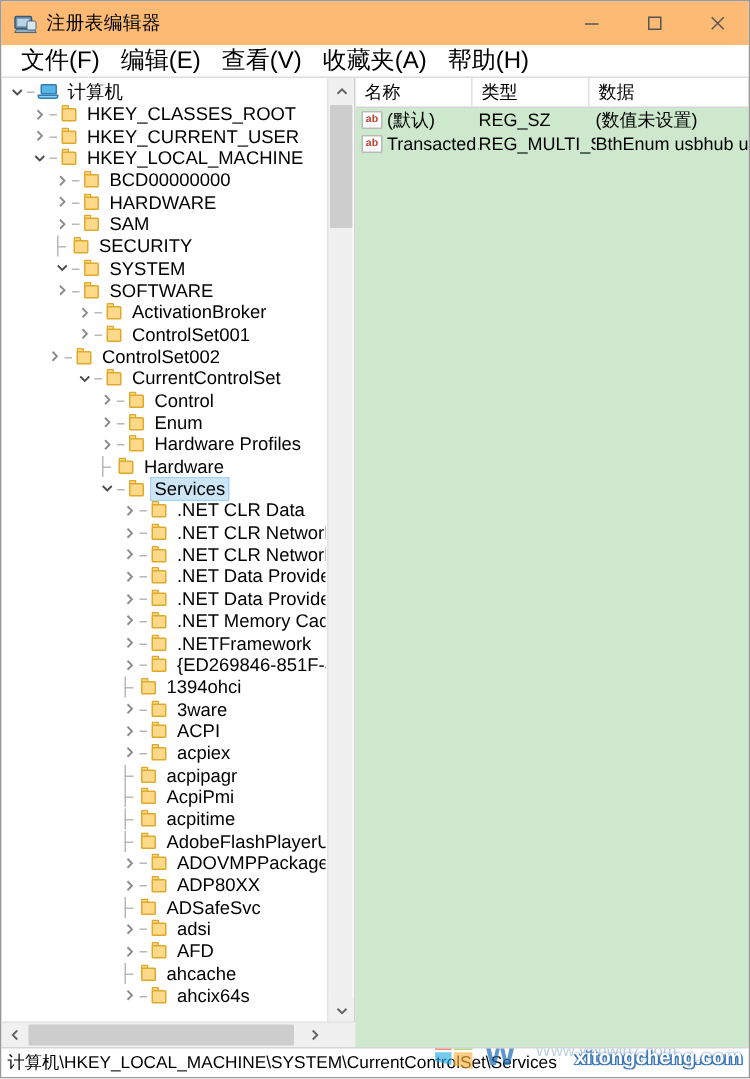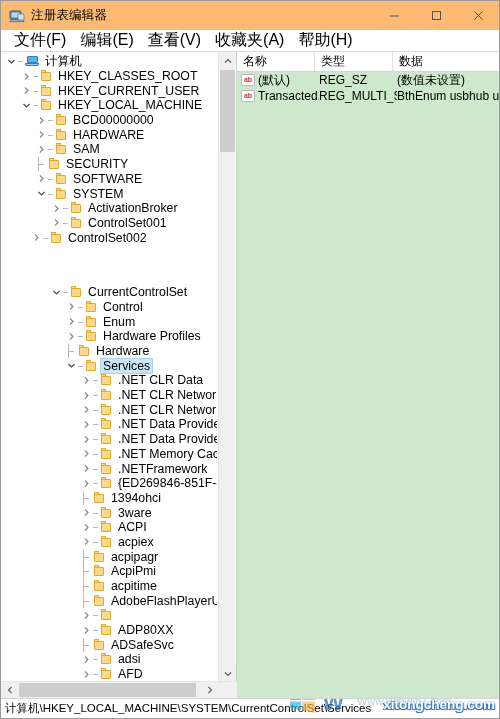--- a/index.html
+++ b/index.html
@@ -569,43 +569,43 @@
               <span class="leafline"></span>
               <span class="folder">
                 <span class="ftab"></span>
                 <span class="fbody"></span>
               </span>
               <span class="tlabel">SECURITY</span>
             </div>
             <div class="tnode" style="padding-left: 34px;">
               <span class="twist">
                 <svg width="9" height="9" viewBox="0 0 9 9">
+                  <path d="M1.5 3 L4.5 6 L7.5 3" fill="none" stroke="#4a4a4a" stroke-width="1.2"></path>
+                </svg>
+              </span>
+              <span class="dash"></span>
+              <span class="folder">
+                <span class="ftab"></span>
+                <span class="fbody"></span>
+              </span>
+              <span class="tlabel">SYSTEM</span>
+            </div>
+            <div class="tnode" style="padding-left: 34px;">
+              <span class="twist">
+                <svg width="9" height="9" viewBox="0 0 9 9">
                   <path d="M3 1.5 L6 4.5 L3 7.5" fill="none" stroke="#8a8a8a" stroke-width="1.2"></path>
                 </svg>
               </span>
               <span class="dash"></span>
               <span class="folder">
                 <span class="ftab"></span>
                 <span class="fbody"></span>
               </span>
               <span class="tlabel">SOFTWARE</span>
             </div>
-            <div class="tnode" style="padding-left: 34px;">
-              <span class="twist">
-                <svg width="9" height="9" viewBox="0 0 9 9">
-                  <path d="M1.5 3 L4.5 6 L7.5 3" fill="none" stroke="#4a4a4a" stroke-width="1.2"></path>
-                </svg>
-              </span>
-              <span class="dash"></span>
-              <span class="folder">
-                <span class="ftab"></span>
-                <span class="fbody"></span>
-              </span>
-              <span class="tlabel">SYSTEM</span>
-            </div>
             <div class="tnode" style="padding-left: 49px;">
               <span class="twist">
                 <svg width="9" height="9" viewBox="0 0 9 9">
                   <path d="M3 1.5 L6 4.5 L3 7.5" fill="none" stroke="#8a8a8a" stroke-width="1.2"></path>
                 </svg>
               </span>
               <span class="dash"></span>
               <span class="folder">
                 <span class="ftab"></span>
                 <span class="fbody"></span>
@@ -631,21 +631,21 @@
                   <path d="M3 1.5 L6 4.5 L3 7.5" fill="none" stroke="#8a8a8a" stroke-width="1.2"></path>
                 </svg>
               </span>
               <span class="dash"></span>
               <span class="folder">
                 <span class="ftab"></span>
                 <span class="fbody"></span>
               </span>
               <span class="tlabel">ControlSet002</span>
             </div>
-            <div class="tnode" style="padding-left: 49px; margin-top: 40px;">
+            <div class="tnode" style="padding-left: 49px;">
               <span class="twist">
                 <svg width="9" height="9" viewBox="0 0 9 9">
                   <path d="M1.5 3 L4.5 6 L7.5 3" fill="none" stroke="#4a4a4a" stroke-width="1.2"></path>
                 </svg>
               </span>
               <span class="dash"></span>
               <span class="folder">
                 <span class="ftab"></span>
                 <span class="fbody"></span>
               </span>
@@ -898,20 +898,21 @@
               <span class="twist">
                 <svg width="9" height="9" viewBox="0 0 9 9">
                   <path d="M3 1.5 L6 4.5 L3 7.5" fill="none" stroke="#8a8a8a" stroke-width="1.2"></path>
                 </svg>
               </span>
               <span class="dash"></span>
               <span class="folder">
                 <span class="ftab"></span>
                 <span class="fbody"></span>
               </span>
+              <span class="tlabel">ADOVMPPackage</span>
             </div>
             <div class="tnode" style="padding-left: 79px;">
               <span class="twist">
                 <svg width="9" height="9" viewBox="0 0 9 9">
                   <path d="M3 1.5 L6 4.5 L3 7.5" fill="none" stroke="#8a8a8a" stroke-width="1.2"></path>
                 </svg>
               </span>
               <span class="dash"></span>
               <span class="folder">
                 <span class="ftab"></span>

